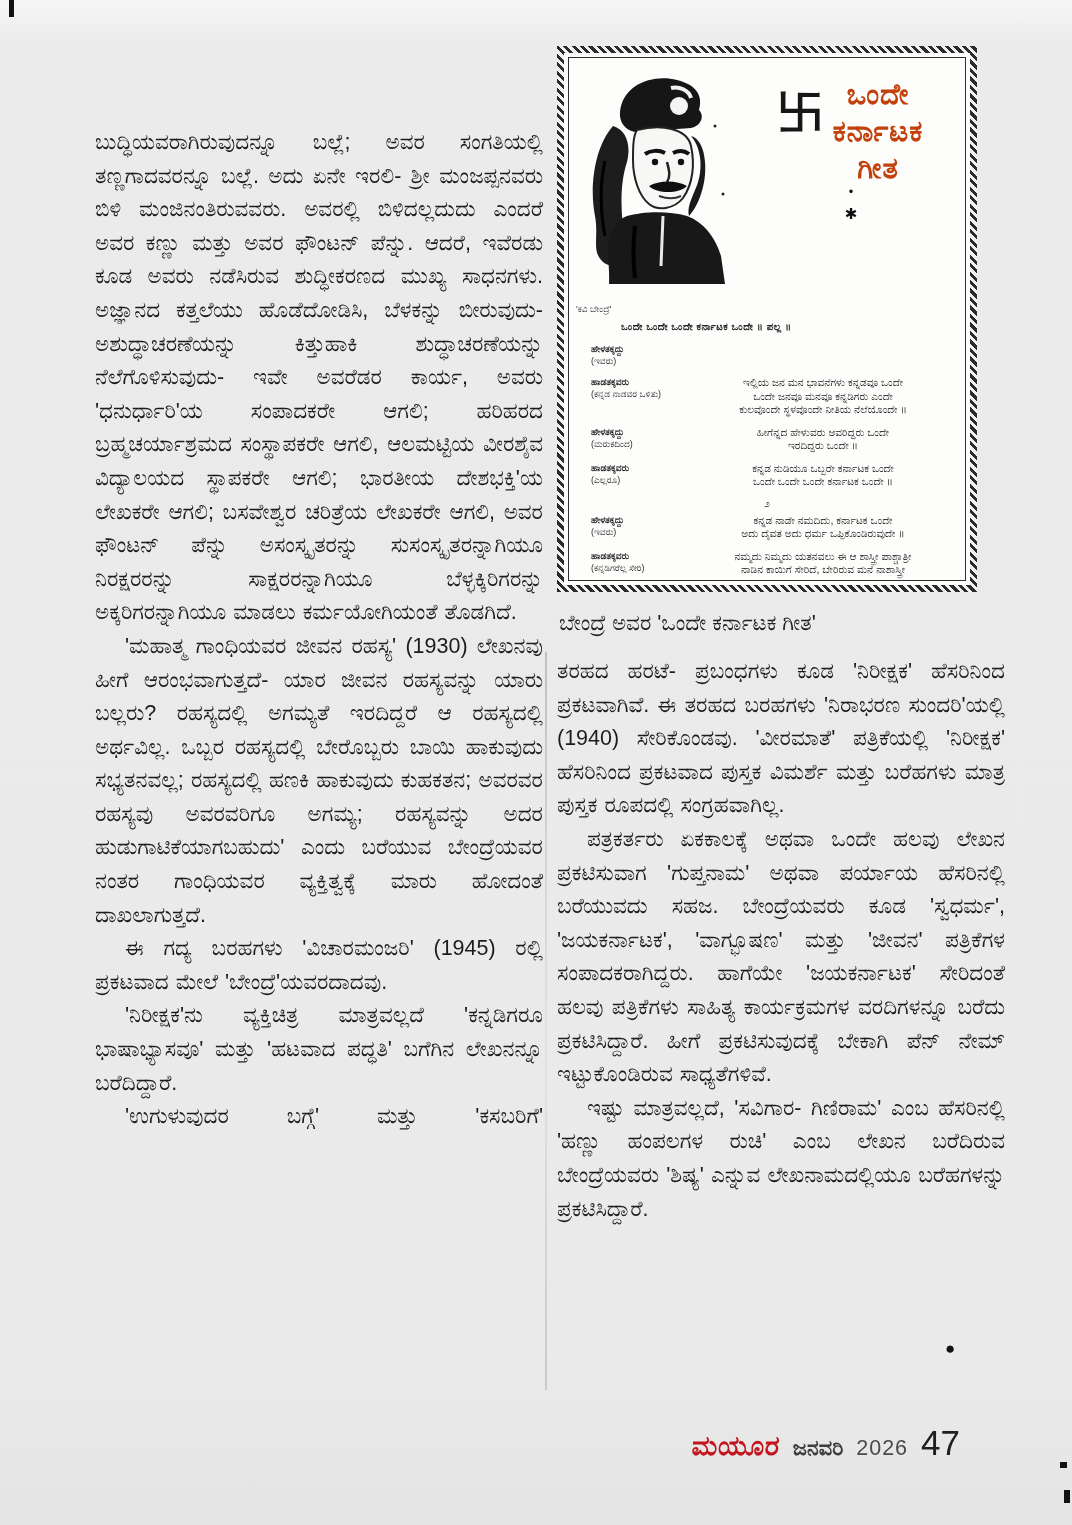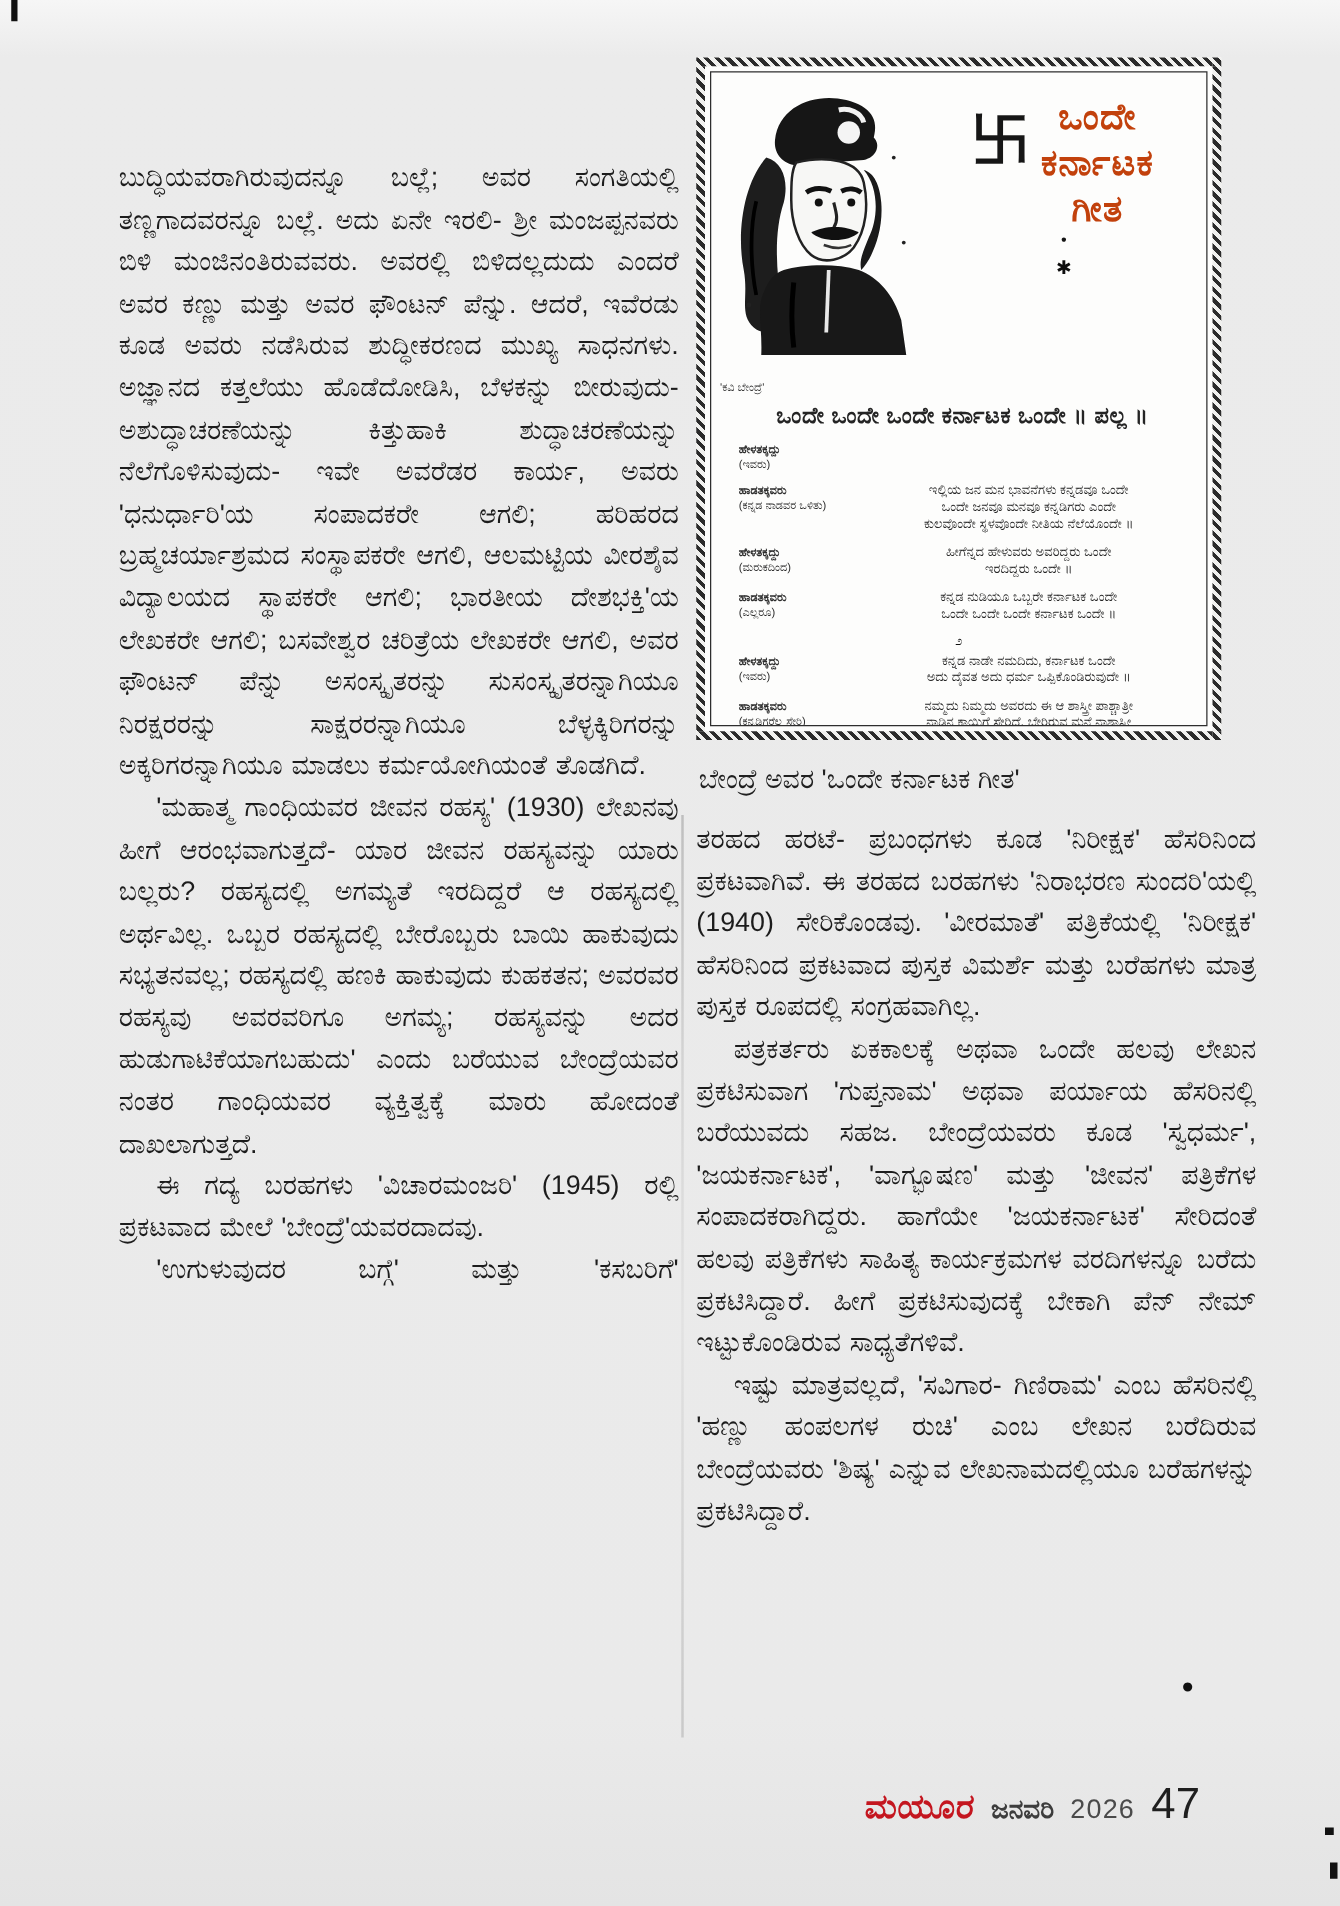--- a/index.html
+++ b/index.html
@@ -80,21 +80,21 @@
     margin-top:12px;font-size:9.5px;line-height:14px;color:#2e2e2e;
     filter:blur(0.5px);
   }
   .clip-subtitle .sub-line{white-space:nowrap;}
   .ornament-star{
     text-align:center;font-size:15px;color:#0d0d0d;margin-top:8px;
     filter:blur(0.3px);
   }
   .refrain{
     margin:6px 0 10px 46px;
-    font-size:18px;font-weight:bold;color:#242424;
+    font-size:10px;font-weight:bold;color:#242424;
     filter:blur(0.45px);
     letter-spacing:0.5px;
   }
   .stanza-row{display:flex;margin-bottom:9px;}
   .stanza-label{
     flex:0 0 112px;padding-left:16px;box-sizing:border-box;
     font-size:9px;line-height:12px;color:#2c2c2c;font-weight:bold;
     filter:blur(0.5px);
   }
   .stanza-label .sub{font-weight:normal;display:block;}
@@ -142,20 +142,21 @@
   <div class="corner-mark mark-br2"></div>
 
   <div class="col-left">
 
       <p class="body-par">ಬುದ್ಧಿಯವರಾಗಿರುವುದನ್ನೂ ಬಲ್ಲೆ; ಅವರ ಸಂಗತಿಯಲ್ಲಿ ತಣ್ಣಗಾದವರನ್ನೂ ಬಲ್ಲೆ. ಅದು ಏನೇ ಇರಲಿ- ಶ್ರೀ ಮಂಜಪ್ಪನವರು ಬಿಳಿ ಮಂಜಿನಂತಿರುವವರು. ಅವರಲ್ಲಿ ಬಿಳಿದಲ್ಲದುದು ಎಂದರೆ ಅವರ ಕಣ್ಣು ಮತ್ತು ಅವರ ಫೌಂಟನ್ ಪೆನ್ನು. ಆದರೆ, ಇವೆರಡು ಕೂಡ ಅವರು ನಡೆಸಿರುವ ಶುದ್ಧೀಕರಣದ ಮುಖ್ಯ ಸಾಧನಗಳು. ಅಜ್ಞಾನದ ಕತ್ತಲೆಯು ಹೊಡೆದೋಡಿಸಿ, ಬೆಳಕನ್ನು ಬೀರುವುದು- ಅಶುದ್ಧಾಚರಣೆಯನ್ನು ಕಿತ್ತುಹಾಕಿ ಶುದ್ಧಾಚರಣೆಯನ್ನು ನೆಲೆಗೊಳಿಸುವುದು- ಇವೇ ಅವರೆಡರ ಕಾರ್ಯ, ಅವರು 'ಧನುರ್ಧಾರಿ'ಯ ಸಂಪಾದಕರೇ ಆಗಲಿ; ಹರಿಹರದ ಬ್ರಹ್ಮಚರ್ಯಾಶ್ರಮದ ಸಂಸ್ಥಾಪಕರೇ ಆಗಲಿ, ಆಲಮಟ್ಟಿಯ ವೀರಶೈವ ವಿದ್ಯಾಲಯದ ಸ್ಥಾಪಕರೇ ಆಗಲಿ; ಭಾರತೀಯ ದೇಶಭಕ್ತಿ'ಯ ಲೇಖಕರೇ ಆಗಲಿ; ಬಸವೇಶ್ವರ ಚರಿತ್ರೆಯ ಲೇಖಕರೇ ಆಗಲಿ, ಅವರ ಫೌಂಟನ್ ಪೆನ್ನು ಅಸಂಸ್ಕೃತರನ್ನು ಸುಸಂಸ್ಕೃತರನ್ನಾಗಿಯೂ ನಿರಕ್ಷರರನ್ನು ಸಾಕ್ಷರರನ್ನಾಗಿಯೂ ಬೆಳ್ಳಕ್ಕಿರಿಗರನ್ನು ಅಕ್ಕರಿಗರನ್ನಾಗಿಯೂ ಮಾಡಲು ಕರ್ಮಯೋಗಿಯಂತೆ ತೊಡಗಿದೆ.</p>
 
       <p class="body-par indent">'ಮಹಾತ್ಮ ಗಾಂಧಿಯವರ ಜೀವನ ರಹಸ್ಯ' (1930) ಲೇಖನವು ಹೀಗೆ ಆರಂಭವಾಗುತ್ತದೆ- ಯಾರ ಜೀವನ ರಹಸ್ಯವನ್ನು ಯಾರು ಬಲ್ಲರು? ರಹಸ್ಯದಲ್ಲಿ ಅಗಮ್ಯತೆ ಇರದಿದ್ದರೆ ಆ ರಹಸ್ಯದಲ್ಲಿ ಅರ್ಥವಿಲ್ಲ. ಒಬ್ಬರ ರಹಸ್ಯದಲ್ಲಿ ಬೇರೊಬ್ಬರು ಬಾಯಿ ಹಾಕುವುದು ಸಭ್ಯತನವಲ್ಲ; ರಹಸ್ಯದಲ್ಲಿ ಹಣಕಿ ಹಾಕುವುದು ಕುಹಕತನ; ಅವರವರ ರಹಸ್ಯವು ಅವರವರಿಗೂ ಅಗಮ್ಯ; ರಹಸ್ಯವನ್ನು ಅದರ ಹುಡುಗಾಟಿಕೆಯಾಗಬಹುದು' ಎಂದು ಬರೆಯುವ ಬೇಂದ್ರೆಯವರ ನಂತರ ಗಾಂಧಿಯವರ ವ್ಯಕ್ತಿತ್ವಕ್ಕೆ ಮಾರು ಹೋದಂತೆ ದಾಖಲಾಗುತ್ತದೆ.</p>
 
       <p class="body-par indent">ಈ ಗದ್ಯ ಬರಹಗಳು 'ವಿಚಾರಮಂಜರಿ' (1945) ರಲ್ಲಿ ಪ್ರಕಟವಾದ ಮೇಲೆ 'ಬೇಂದ್ರೆ'ಯವರದಾದವು.</p>
 
+      <p class="body-par indent">'ನಿರೀಕ್ಷಕ'ನು ವ್ಯಕ್ತಿಚಿತ್ರ ಮಾತ್ರವಲ್ಲದೆ 'ಕನ್ನಡಿಗರೂ ಭಾಷಾಭ್ಯಾಸವೂ' ಮತ್ತು 'ಹಟವಾದ ಪದ್ಧತಿ' ಬಗೆಗಿನ ಲೇಖನನ್ನೂ ಬರೆದಿದ್ದಾರೆ.</p>
 
       <p class="body-par indent force-last">'ಉಗುಳುವುದರ ಬಗ್ಗೆ' ಮತ್ತು 'ಕಸಬರಿಗೆ'</p>
     </div>
 
   <div class="col-divider"></div>
 
   <div class="col-right">
 
     <figure class="clipping">
       <div class="clip-frame">
@@ -237,21 +238,21 @@
             <div class="stanza-row">
               <div class="stanza-label">ಹೇಳತಕ್ಕದ್ದು<span class="sub">(ಇವರು)</span></div>
               <div class="stanza-lines">
                 <div class="v-line">ಕನ್ನಡ ನಾಡೇ ನಮದಿದು, ಕರ್ನಾಟಕ ಒಂದೇ</div>
                 <div class="v-line">ಅದು ದೈವತ ಅದು ಧರ್ಮ ಒಪ್ಪಿಕೊಂಡಿರುವುದೇ ॥</div>
               </div>
             </div>
             <div class="stanza-row">
               <div class="stanza-label">ಹಾಡತಕ್ಕವರು<span class="sub">(ಕನ್ನಡಿಗರೆಲ್ಲ ಸೇರಿ)</span></div>
               <div class="stanza-lines">
-                <div class="v-line">ನಮ್ಮದು ನಿಮ್ಮದು ಅವರದು ಈ ಆ ಶಾಸ್ತ್ರೀ ಪಾಶ್ಚಾತ್ರೀ</div>
+                <div class="v-line">ನಮ್ಮದು ನಿಮ್ಮದು ಯತನವಲು ಈ ಆ ಶಾಸ್ತ್ರೀ ಪಾಶ್ಚಾತ್ರೀ</div>
                 <div class="v-line">ನಾಡಿನ ಕಾಯಿಗೆ ಸೇರಿದೆ, ಬೇರಿರುವ ಮನೆ ನಾಶಾಸ್ತ್ರೀ</div>
               </div>
             </div>
           </div>
       </div>
     </figure>
 
     <div class="clip-caption">ಬೇಂದ್ರೆ ಅವರ 'ಒಂದೇ ಕರ್ನಾಟಕ ಗೀತ'</div>
 
     <div class="right-body">

